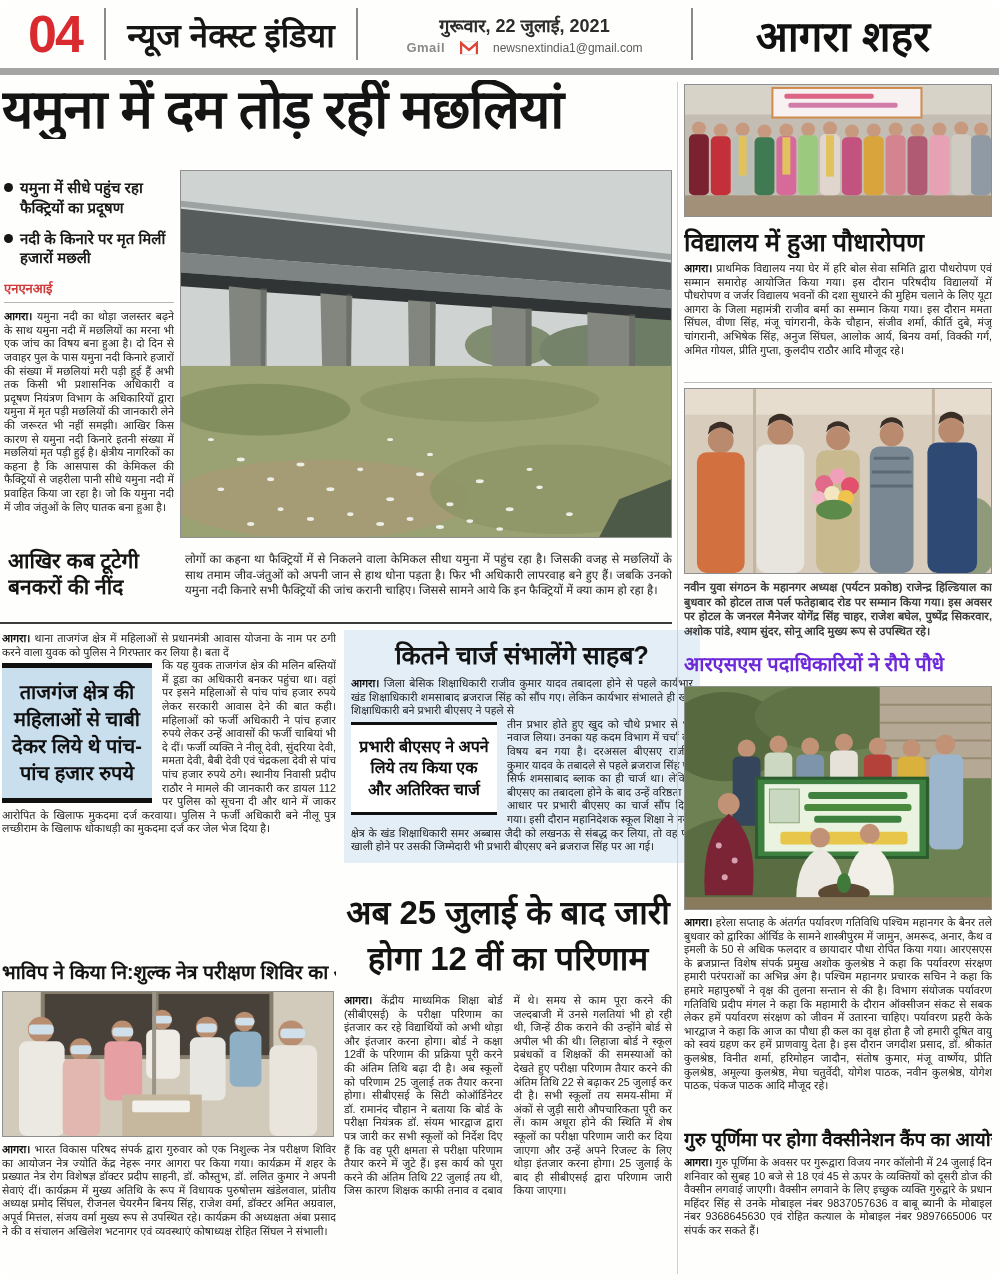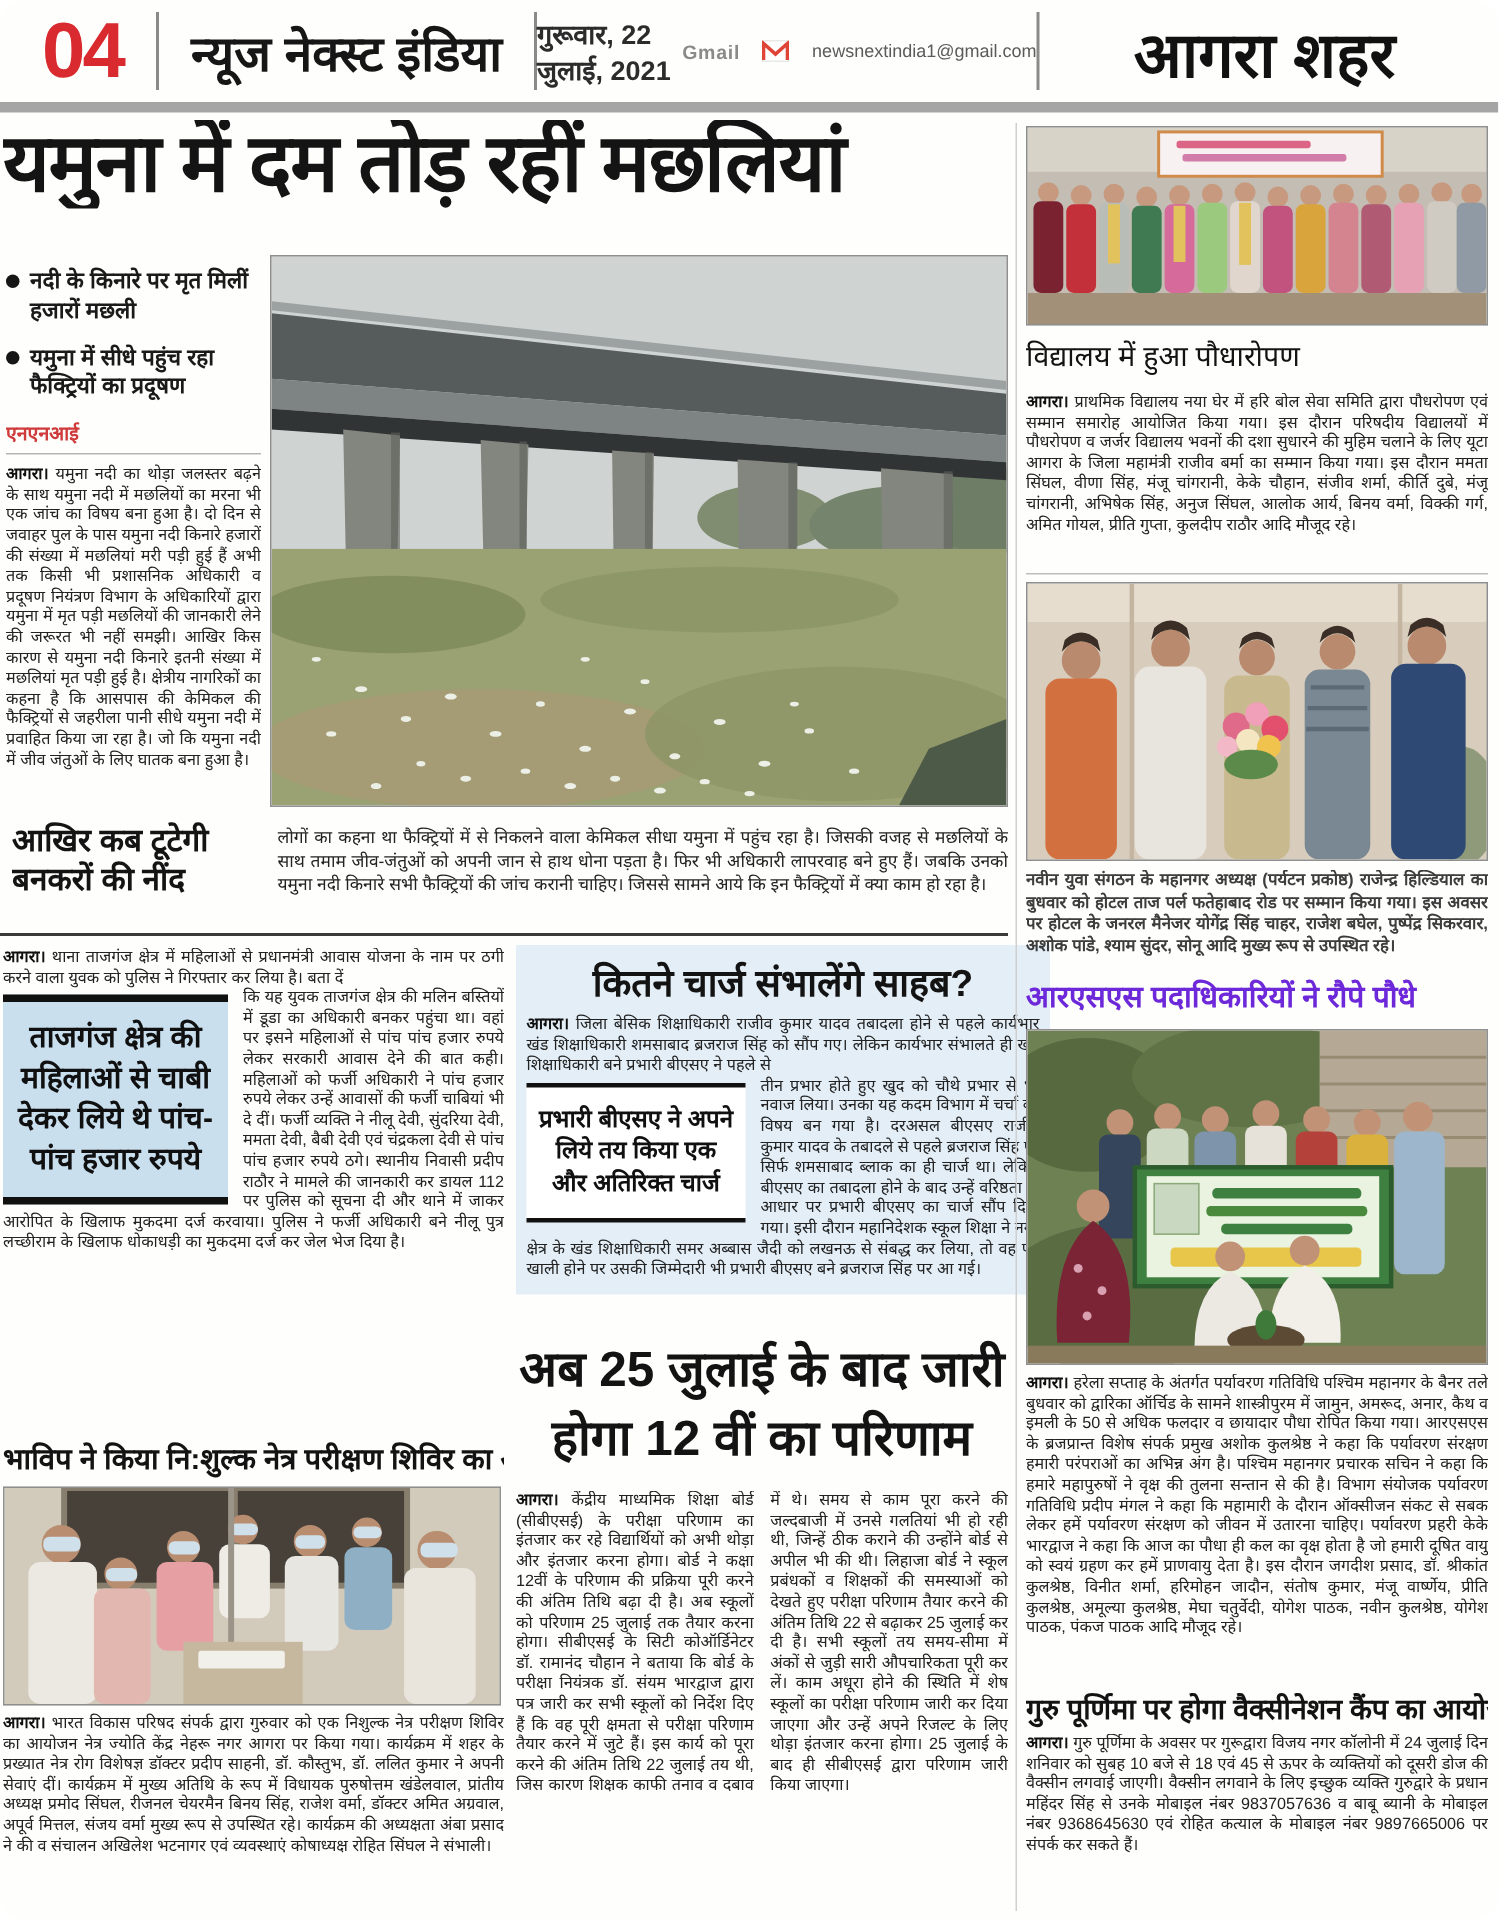--- a/index.html
+++ b/index.html
@@ -5,21 +5,21 @@
   * { margin:0; padding:0; box-sizing:border-box; }
   html,body { background:#ffffff; }
   body { font-family:"Liberation Sans", sans-serif; }
   .page { position:relative; width:999px; height:1280px; background:#fefefc; overflow:hidden; color:#1c1c1c;border-radius:17px; }
 
   
   .header { position:absolute; top:4px; left:6px; width:987px; height:60px; display:flex; align-items:stretch; }
   .pagenum { width:98px; display:flex; align-items:center; justify-content:center; font-size:52px; font-weight:800; color:#d92b2f; letter-spacing:-2px; }
   .vdiv { width:2px; background:#8a8a8a; margin:4px 0; }
   .masthead { width:250px; display:flex; align-items:center; justify-content:center; font-size:33px; font-weight:800; color:#161616; }
-  .head-center { flex:1; display:flex; align-items:center; justify-content:center; gap:3px; }
+  .head-center { flex:1; display:flex; flex-direction:column; align-items:center; justify-content:center; gap:3px; }
   .head-date { font-size:18px; font-weight:700; color:#2c2c2c; }
   .gmail-row { display:flex; align-items:center; gap:15px; font-size:12px; color:#5b5b5b; }
   .gmail-word { font-size:13px; font-weight:700; color:#8a8a8a; letter-spacing:.5px; }
   .section-title { width:300px; display:flex; align-items:center; justify-content:center; font-size:42px; font-weight:800; color:#111; }
   .graybar { position:absolute; top:68px; left:0; width:999px; height:7px; background:#a5a5a5; }
 
   
   .abs { position:absolute; overflow:hidden; }
   .body-text { font-size:10.8px; line-height:1.26; text-align:justify; color:#222; }
   .body-text .dl { font-weight:800; color:#101010; }
@@ -54,21 +54,21 @@
   .charge { top:630px; left:344px; width:356px; background:#e3eef7; padding:7px 7px 9px; }
   .charge-headline { font-size:25px; font-weight:800; text-align:center; color:#131313; margin-bottom:6px; white-space:nowrap; }
 
   
   .result-headline { top:890px; left:344px; width:328px; font-size:33px; font-weight:800; line-height:1.38; text-align:center; color:#131313; }
   .result-body { top:994px; left:344px; width:328px; height:284px; column-count:2; column-gap:11px; }
 
   
   .rcol-divider { top:82px; left:677px; width:1px; height:1192px; background:#cfcfcf; }
   .r-photo1 { top:84px; left:684px; width:308px; height:133px; }
-  .r-head1 { top:224px; left:684px; width:308px; font-size:19px; font-weight:400; color:#131313; }
+  .r-head1 { top:224px; left:684px; width:308px; font-size:25px; font-weight:700; color:#131313; }
   .r-body1 { top:262px; left:684px; width:308px; }
   .r-hair { top:382px; left:684px; width:308px; height:1px; }
   .r-photo2 { top:388px; left:684px; width:308px; height:186px; }
   .r-caption { top:580px; left:684px; width:308px; font-size:11.2px; line-height:1.3; font-weight:700; color:#3d3d3d; text-align:justify; }
   .rss-headline { top:650px; left:684px; width:308px; font-size:20px; font-weight:800; text-align:left; color:#6d28d9; white-space:nowrap; }
   .r-photo3 { top:686px; left:684px; width:308px; height:224px; }
   .rss-body { top:916px; left:684px; width:308px; }
   .vaccine-headline { top:1126px; left:684px; width:308px; font-size:19px; font-weight:800; color:#131313; white-space:nowrap; }
   .vaccine-body { top:1156px; left:684px; width:308px; }
 </style>
@@ -98,25 +98,25 @@
     <div class="vdiv"></div>
     <div class="section-title">आगरा शहर</div>
   </div>
   <div class="graybar"></div>
 
   <div class="abs lead-headline">यमुना में दम तोड़ रहीं मछलियां</div>
 
   <div class="abs lead-left">
     <div class="bullet">
       <span class="dot"></span>
-      <span>नदी के किनारे पर मृत मिलीं हजारों मछली</span>
+      <span>यमुना में सीधे पहुंच रहा फैक्ट्रियों का प्रदूषण</span>
     </div>
     <div class="bullet">
       <span class="dot"></span>
-      <span>यमुना में सीधे पहुंच रहा फैक्ट्रियों का प्रदूषण</span>
+      <span>नदी के किनारे पर मृत मिलीं हजारों मछली</span>
     </div>
     <div class="byline">एनएनआई</div>
     <p class="body-text lead-body"><b class="dl">आगरा।</b> <span>यमुना नदी का थोड़ा जलस्तर बढ़ने के साथ यमुना नदी में मछलियों का मरना भी एक जांच का विषय बना हुआ है। दो दिन से जवाहर पुल के पास यमुना नदी किनारे हजारों की संख्या में मछलियां मरी पड़ी हुई हैं अभी तक किसी भी प्रशासनिक अधिकारी व प्रदूषण नियंत्रण विभाग के अधिकारियों द्वारा यमुना में मृत पड़ी मछलियों की जानकारी लेने की जरूरत भी नहीं समझी। आखिर किस कारण से यमुना नदी किनारे इतनी संख्या में मछलियां मृत पड़ी हुई है। क्षेत्रीय नागरिकों का कहना है कि आसपास की केमिकल की फैक्ट्रियों से जहरीला पानी सीधे यमुना नदी में प्रवाहित किया जा रहा है। जो कि यमुना नदी में जीव जंतुओं के लिए घातक बना हुआ है।</span></p>
   </div>
 
   <div class="abs photo bridge-photo">
     <svg viewBox="0 0 492 368" preserveAspectRatio="none">
       <rect width="492" height="368" fill="#cfd4d3"></rect>
       <g opacity=".85">
         <ellipse cx="330" cy="175" rx="45" ry="22" fill="#72805f"></ellipse>

